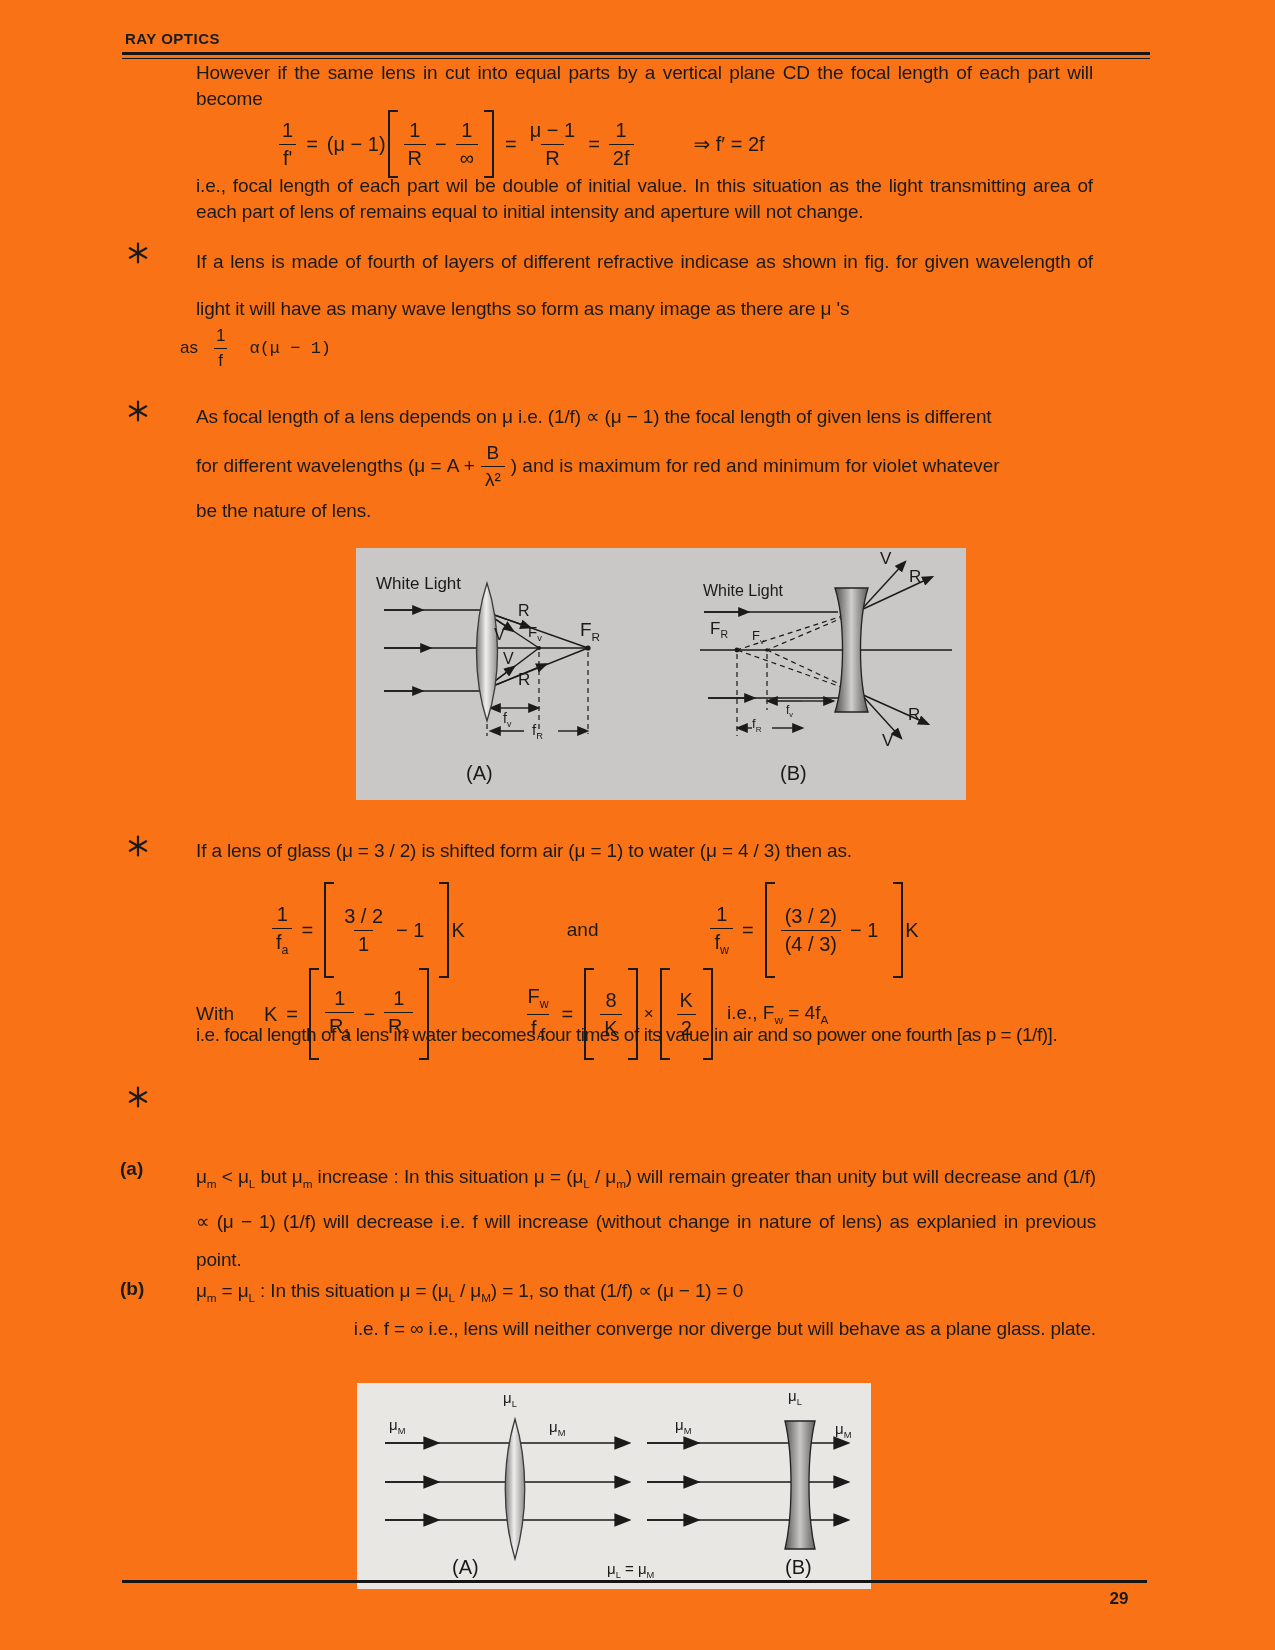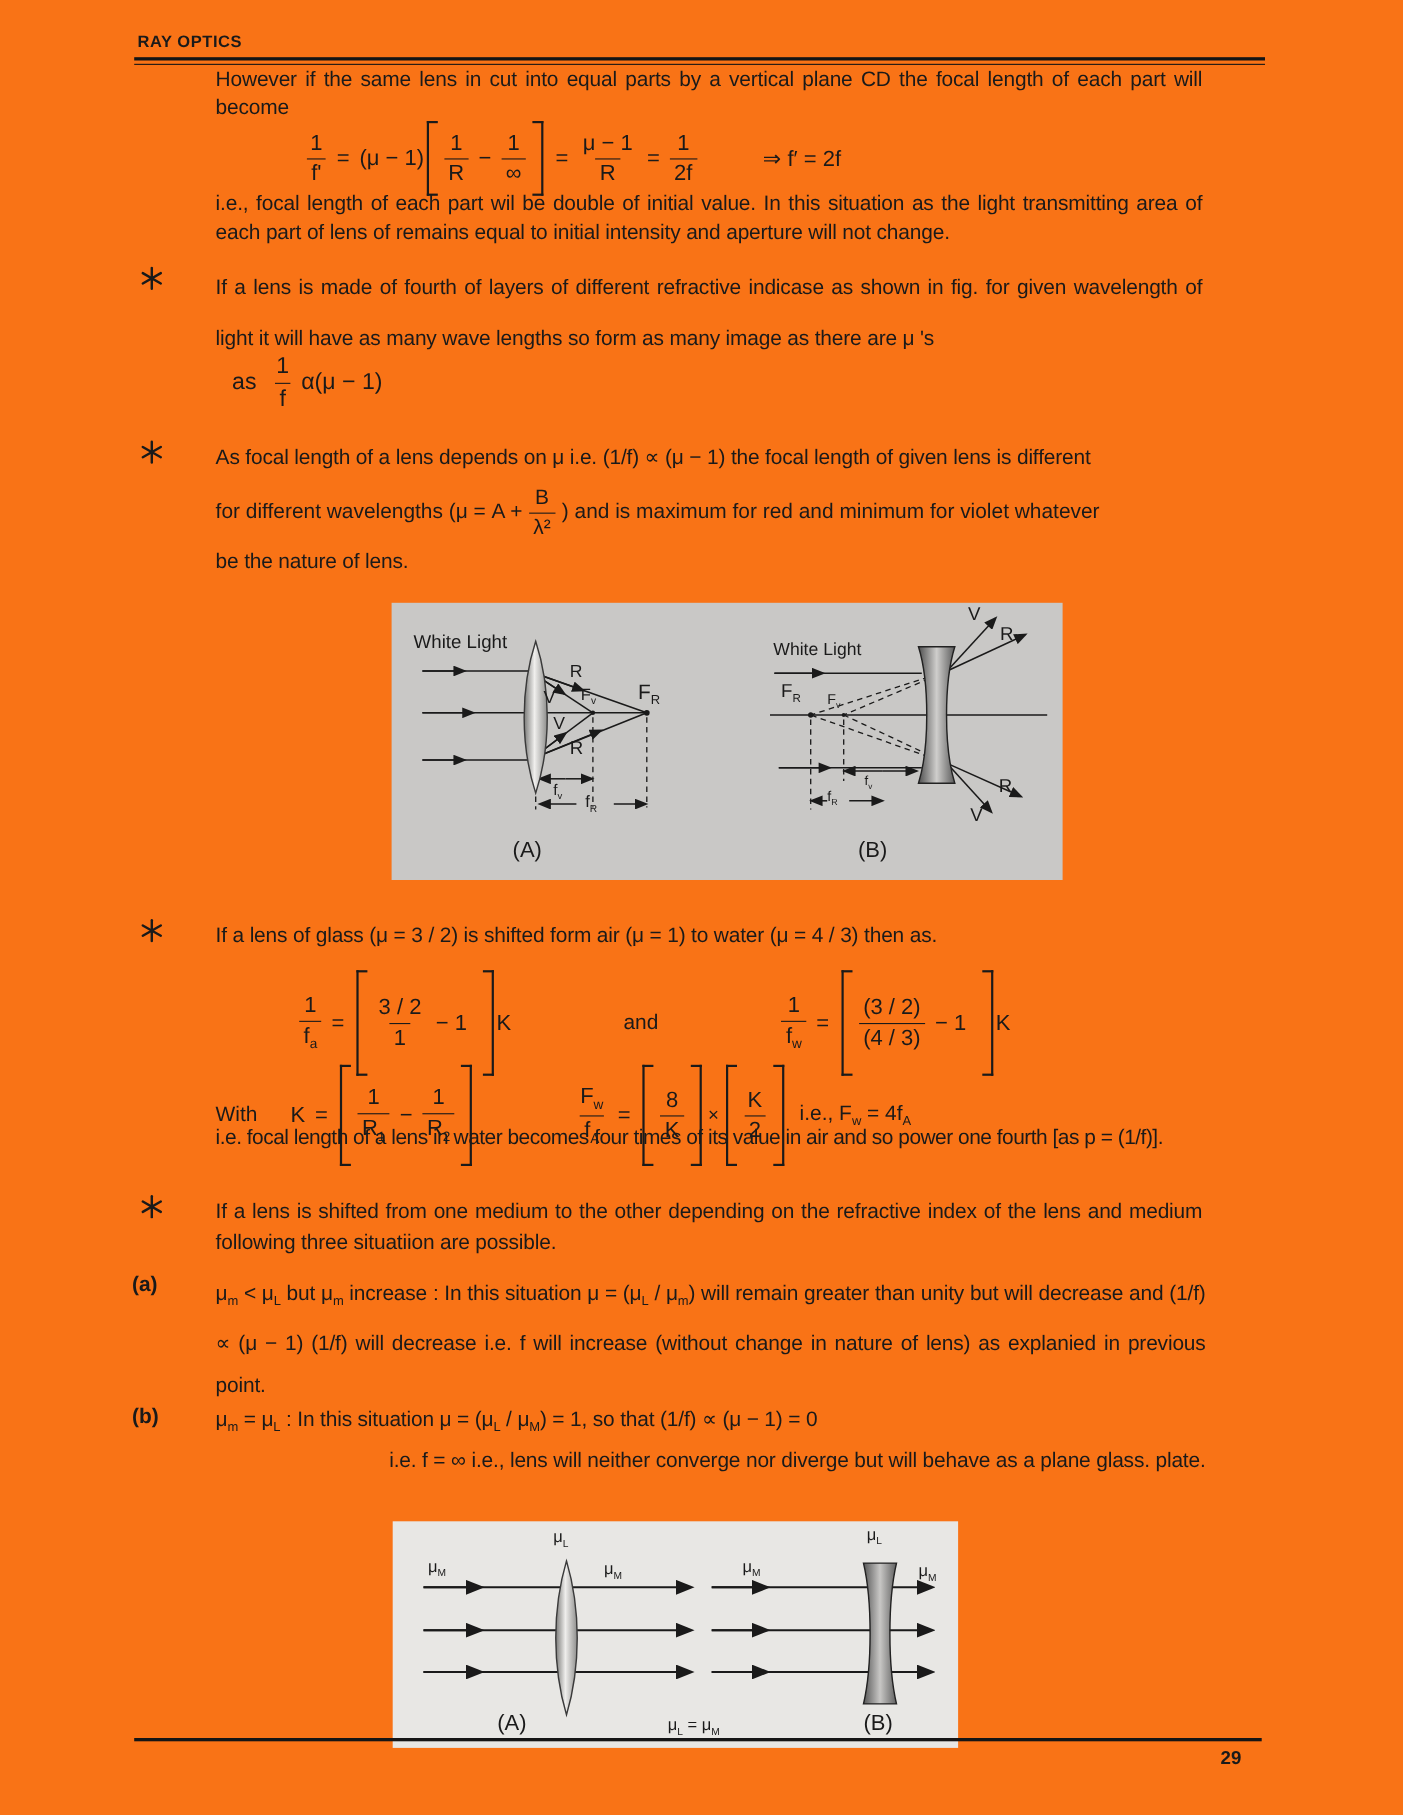--- a/index.html
+++ b/index.html
@@ -75,27 +75,27 @@
   <span class="abs star" style="top:242px;left:127px;">
     <svg width="22" height="22" viewBox="0 0 22 22">
         <g stroke="#1a1a1a" stroke-width="2.2" stroke-linecap="round">
           <line x1="11" y1="1.5" x2="11" y2="20.5"></line>
           <line x1="2.8" y1="6.3" x2="19.2" y2="15.7"></line>
           <line x1="19.2" y1="6.3" x2="2.8" y2="15.7"></line>
         </g>
       </svg>
   </span>
   <div class="abs txt just" style="top:238px;left:196px;width:897px;line-height:47px;">If a lens is made of fourth of layers of different refractive indicase as shown in fig. for given wavelength of light it will have as many wave lengths so form as many image as there are μ 's</div>
-  <div class="abs frow" style="top:320px;left:211px;height:56px;font-size:21px;">
+  <div class="abs frow" style="top:320px;left:180px;height:56px;font-size:17px;">
     <span>as</span>
     <span class="frac" style="margin-left:14px;">
         <span class="nm">1</span>
         <span class="dn">f</span>
       </span>
-    <span style="margin-left:7px;">α(μ − 1)</span>
+    <span style="margin-left:20px;font-family:Liberation Mono, monospace;">α(μ − 1)</span>
   </div>
 
   <span class="abs star" style="top:400px;left:127px;">
     <svg width="22" height="22" viewBox="0 0 22 22">
         <g stroke="#1a1a1a" stroke-width="2.2" stroke-linecap="round">
           <line x1="11" y1="1.5" x2="11" y2="20.5"></line>
           <line x1="2.8" y1="6.3" x2="19.2" y2="15.7"></line>
           <line x1="19.2" y1="6.3" x2="2.8" y2="15.7"></line>
         </g>
       </svg>
@@ -288,21 +288,20 @@
 
   <span class="abs star" style="top:1086px;left:127px;">
     <svg width="22" height="22" viewBox="0 0 22 22">
         <g stroke="#1a1a1a" stroke-width="2.2" stroke-linecap="round">
           <line x1="11" y1="1.5" x2="11" y2="20.5"></line>
           <line x1="2.8" y1="6.3" x2="19.2" y2="15.7"></line>
           <line x1="19.2" y1="6.3" x2="2.8" y2="15.7"></line>
         </g>
       </svg>
   </span>
-  <div class="abs txt just" style="top:1088px;left:196px;width:897px;line-height:28px;">If a lens is shifted from one medium to the other depending on the refractive index of the lens and medium following three situatiion are possible.</div>
 
   <div class="abs itemlabel" style="top:1158px;">(a)</div>
   <div class="abs txt just" style="top:1158px;left:196px;width:900px;line-height:38px;">μ<sub>m</sub> &lt; μ<sub>L</sub> but μ<sub>m</sub> increase : In this situation μ = (μ<sub>L</sub> / μ<sub>m</sub>) will remain greater than unity but will decrease and (1/f) ∝ (μ − 1) (1/f) will decrease i.e. f will increase (without change in nature of lens) as explanied in previous point.</div>
 
   <div class="abs itemlabel" style="top:1278px;">(b)</div>
   <div class="abs txt" style="top:1278px;left:196px;width:900px;">μ<sub>m</sub> = μ<sub>L</sub> : In this situation μ = (μ<sub>L</sub> / μ<sub>M</sub>) = 1, so that (1/f) ∝ (μ − 1) = 0</div>
   <div class="abs txt" style="top:1316px;left:196px;width:900px;text-align:right;">i.e. f = ∞ i.e., lens will neither converge nor diverge but will behave as a plane glass. plate.</div>
 
   <div class="abs figbox fig2">
     <svg class="figsvg" width="514" height="206" viewBox="0 0 514 206">

